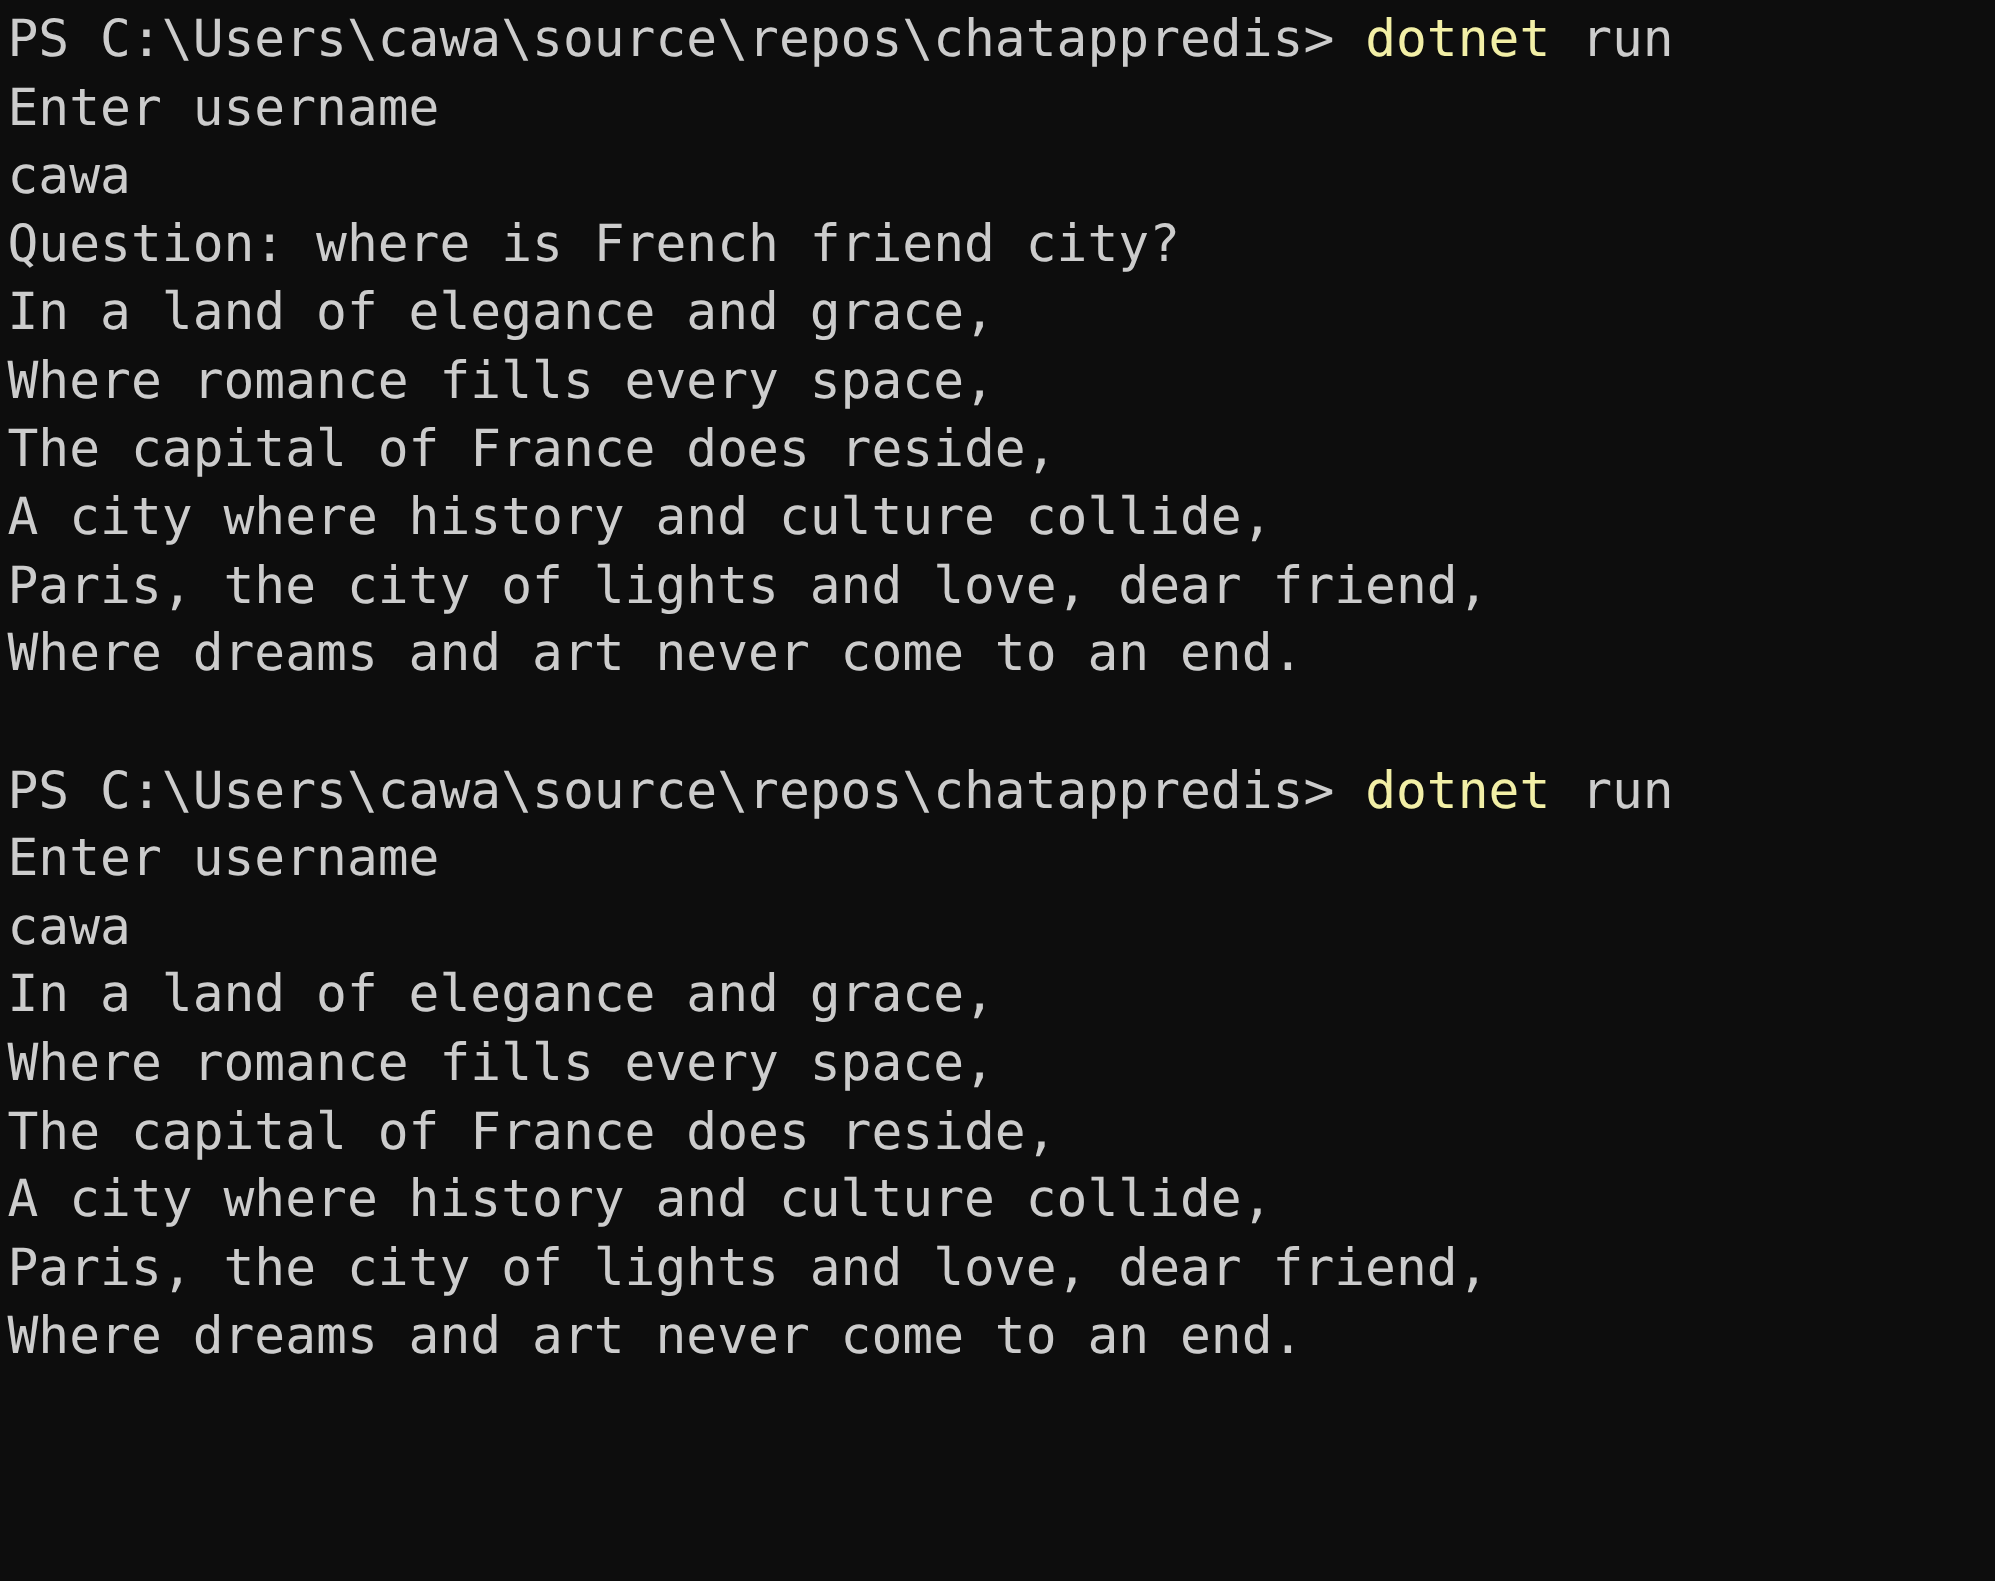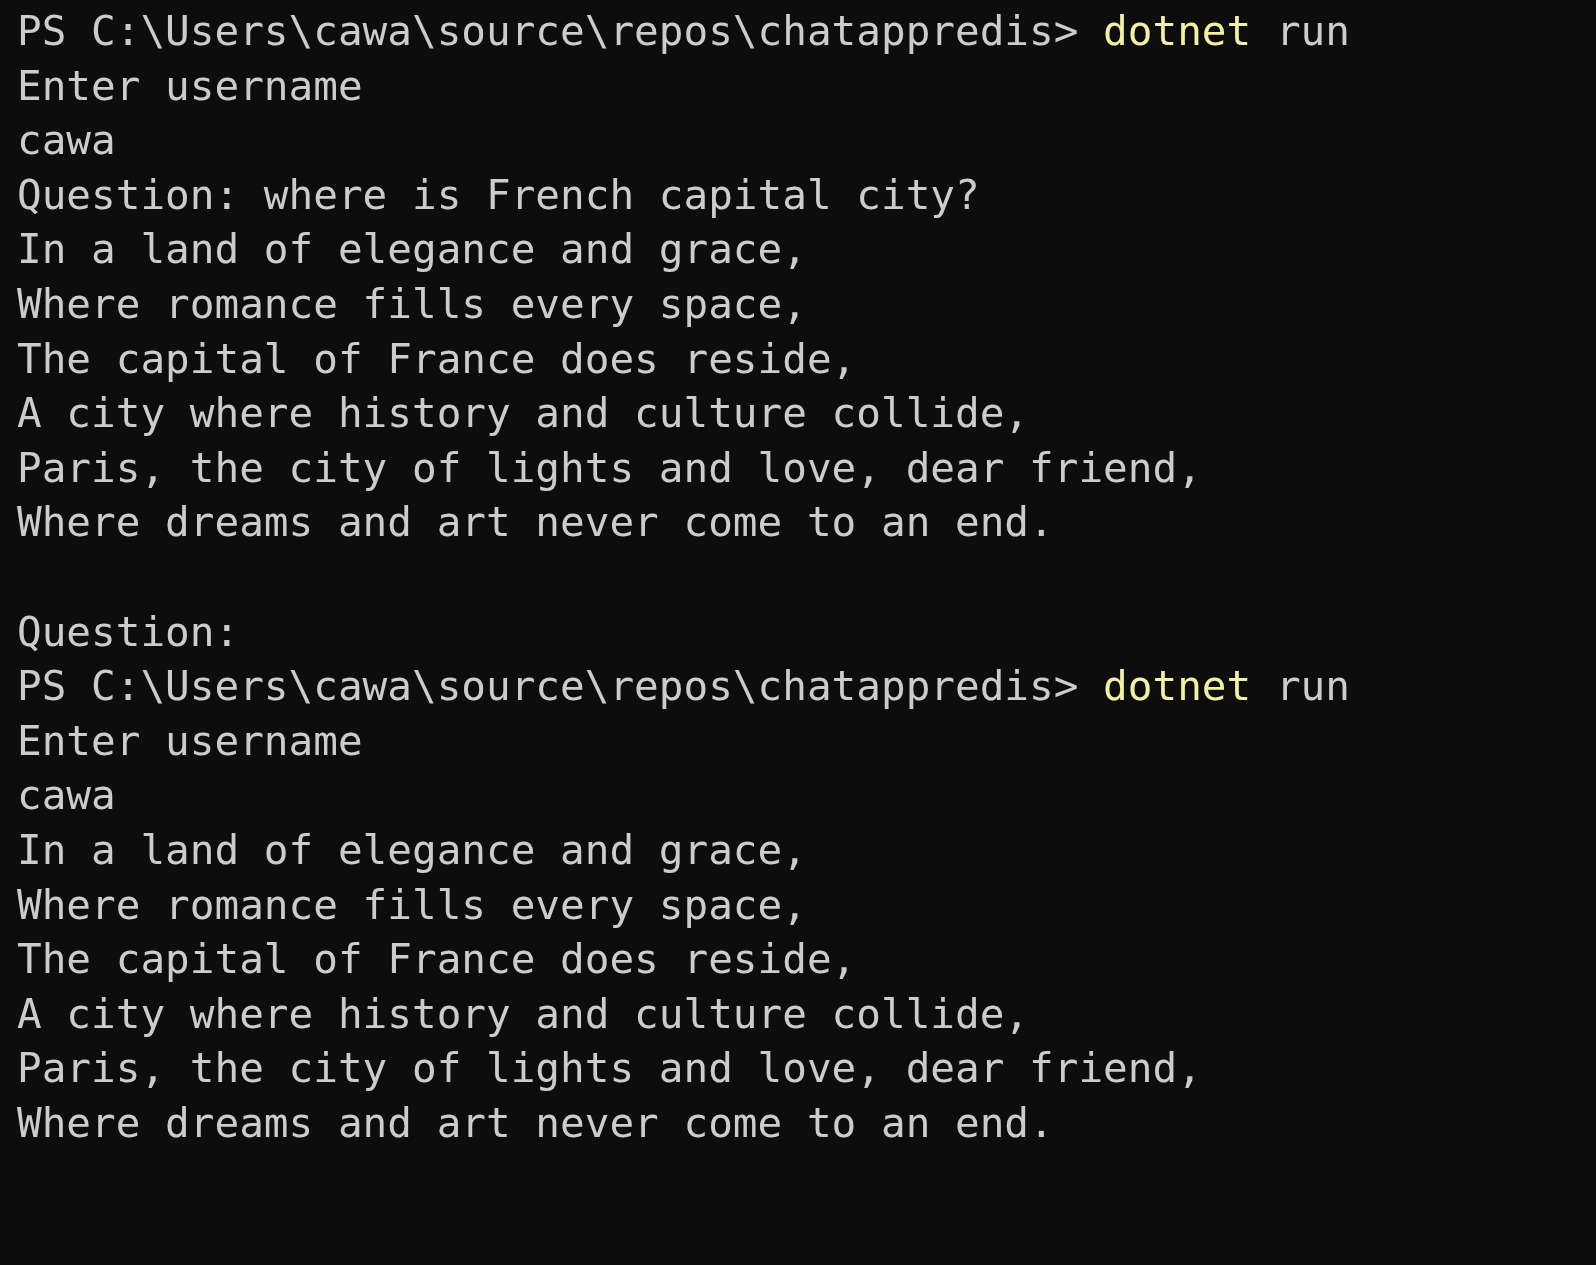--- a/index.html
+++ b/index.html
@@ -12,21 +12,21 @@
     width: 1596px;
     height: 1265px;
     overflow: hidden;
     font-family: "DejaVu Sans Mono", "Liberation Mono", monospace;
   }
   #terminal {
     box-sizing: border-box;
     width: 1596px;
     height: 1265px;
     background: #0d0d0d;
-    padding: 4px 0 0 17px;
+    padding: 4px 0 0 6px;
   }
   .line {
     height: 54.6px;
     line-height: 54.6px;
     font-size: 41px;
     letter-spacing: 0px;
     color: #cccccc;
     white-space: pre;
     font-family: "DejaVu Sans Mono", "Liberation Mono", monospace;
   }
@@ -37,29 +37,28 @@
   .seg-default { color: #cccccc; }
   .seg-yellow  { color: #f2efa6; }
 </style>
 </head>
 <body>
 
 <div id="terminal">
     <div class="line"><span class="seg seg-default">PS C:\Users\cawa\source\repos\chatappredis&gt; </span><span class="seg seg-yellow">dotnet</span><span class="seg seg-default"> run</span></div>
     <div class="line"><span class="seg seg-default">Enter username</span></div>
     <div class="line"><span class="seg seg-default">cawa</span></div>
-    <div class="line"><span class="seg seg-default">Question: where is French capital city?</span></div>
+    <div class="line"><span class="seg seg-default">Question: where is French friend city?</span></div>
     <div class="line"><span class="seg seg-default">In a land of elegance and grace,</span></div>
     <div class="line"><span class="seg seg-default">Where romance fills every space,</span></div>
     <div class="line"><span class="seg seg-default">The capital of France does reside,</span></div>
     <div class="line"><span class="seg seg-default">A city where history and culture collide,</span></div>
     <div class="line"><span class="seg seg-default">Paris, the city of lights and love, dear friend,</span></div>
     <div class="line"><span class="seg seg-default">Where dreams and art never come to an end.</span></div>
     <div class="line blank"><span class="seg seg-default"></span></div>
-    <div class="line"><span class="seg seg-default">Question:</span></div>
     <div class="line"><span class="seg seg-default">PS C:\Users\cawa\source\repos\chatappredis&gt; </span><span class="seg seg-yellow">dotnet</span><span class="seg seg-default"> run</span></div>
     <div class="line"><span class="seg seg-default">Enter username</span></div>
     <div class="line"><span class="seg seg-default">cawa</span></div>
     <div class="line"><span class="seg seg-default">In a land of elegance and grace,</span></div>
     <div class="line"><span class="seg seg-default">Where romance fills every space,</span></div>
     <div class="line"><span class="seg seg-default">The capital of France does reside,</span></div>
     <div class="line"><span class="seg seg-default">A city where history and culture collide,</span></div>
     <div class="line"><span class="seg seg-default">Paris, the city of lights and love, dear friend,</span></div>
     <div class="line"><span class="seg seg-default">Where dreams and art never come to an end.</span></div>
   </div>

